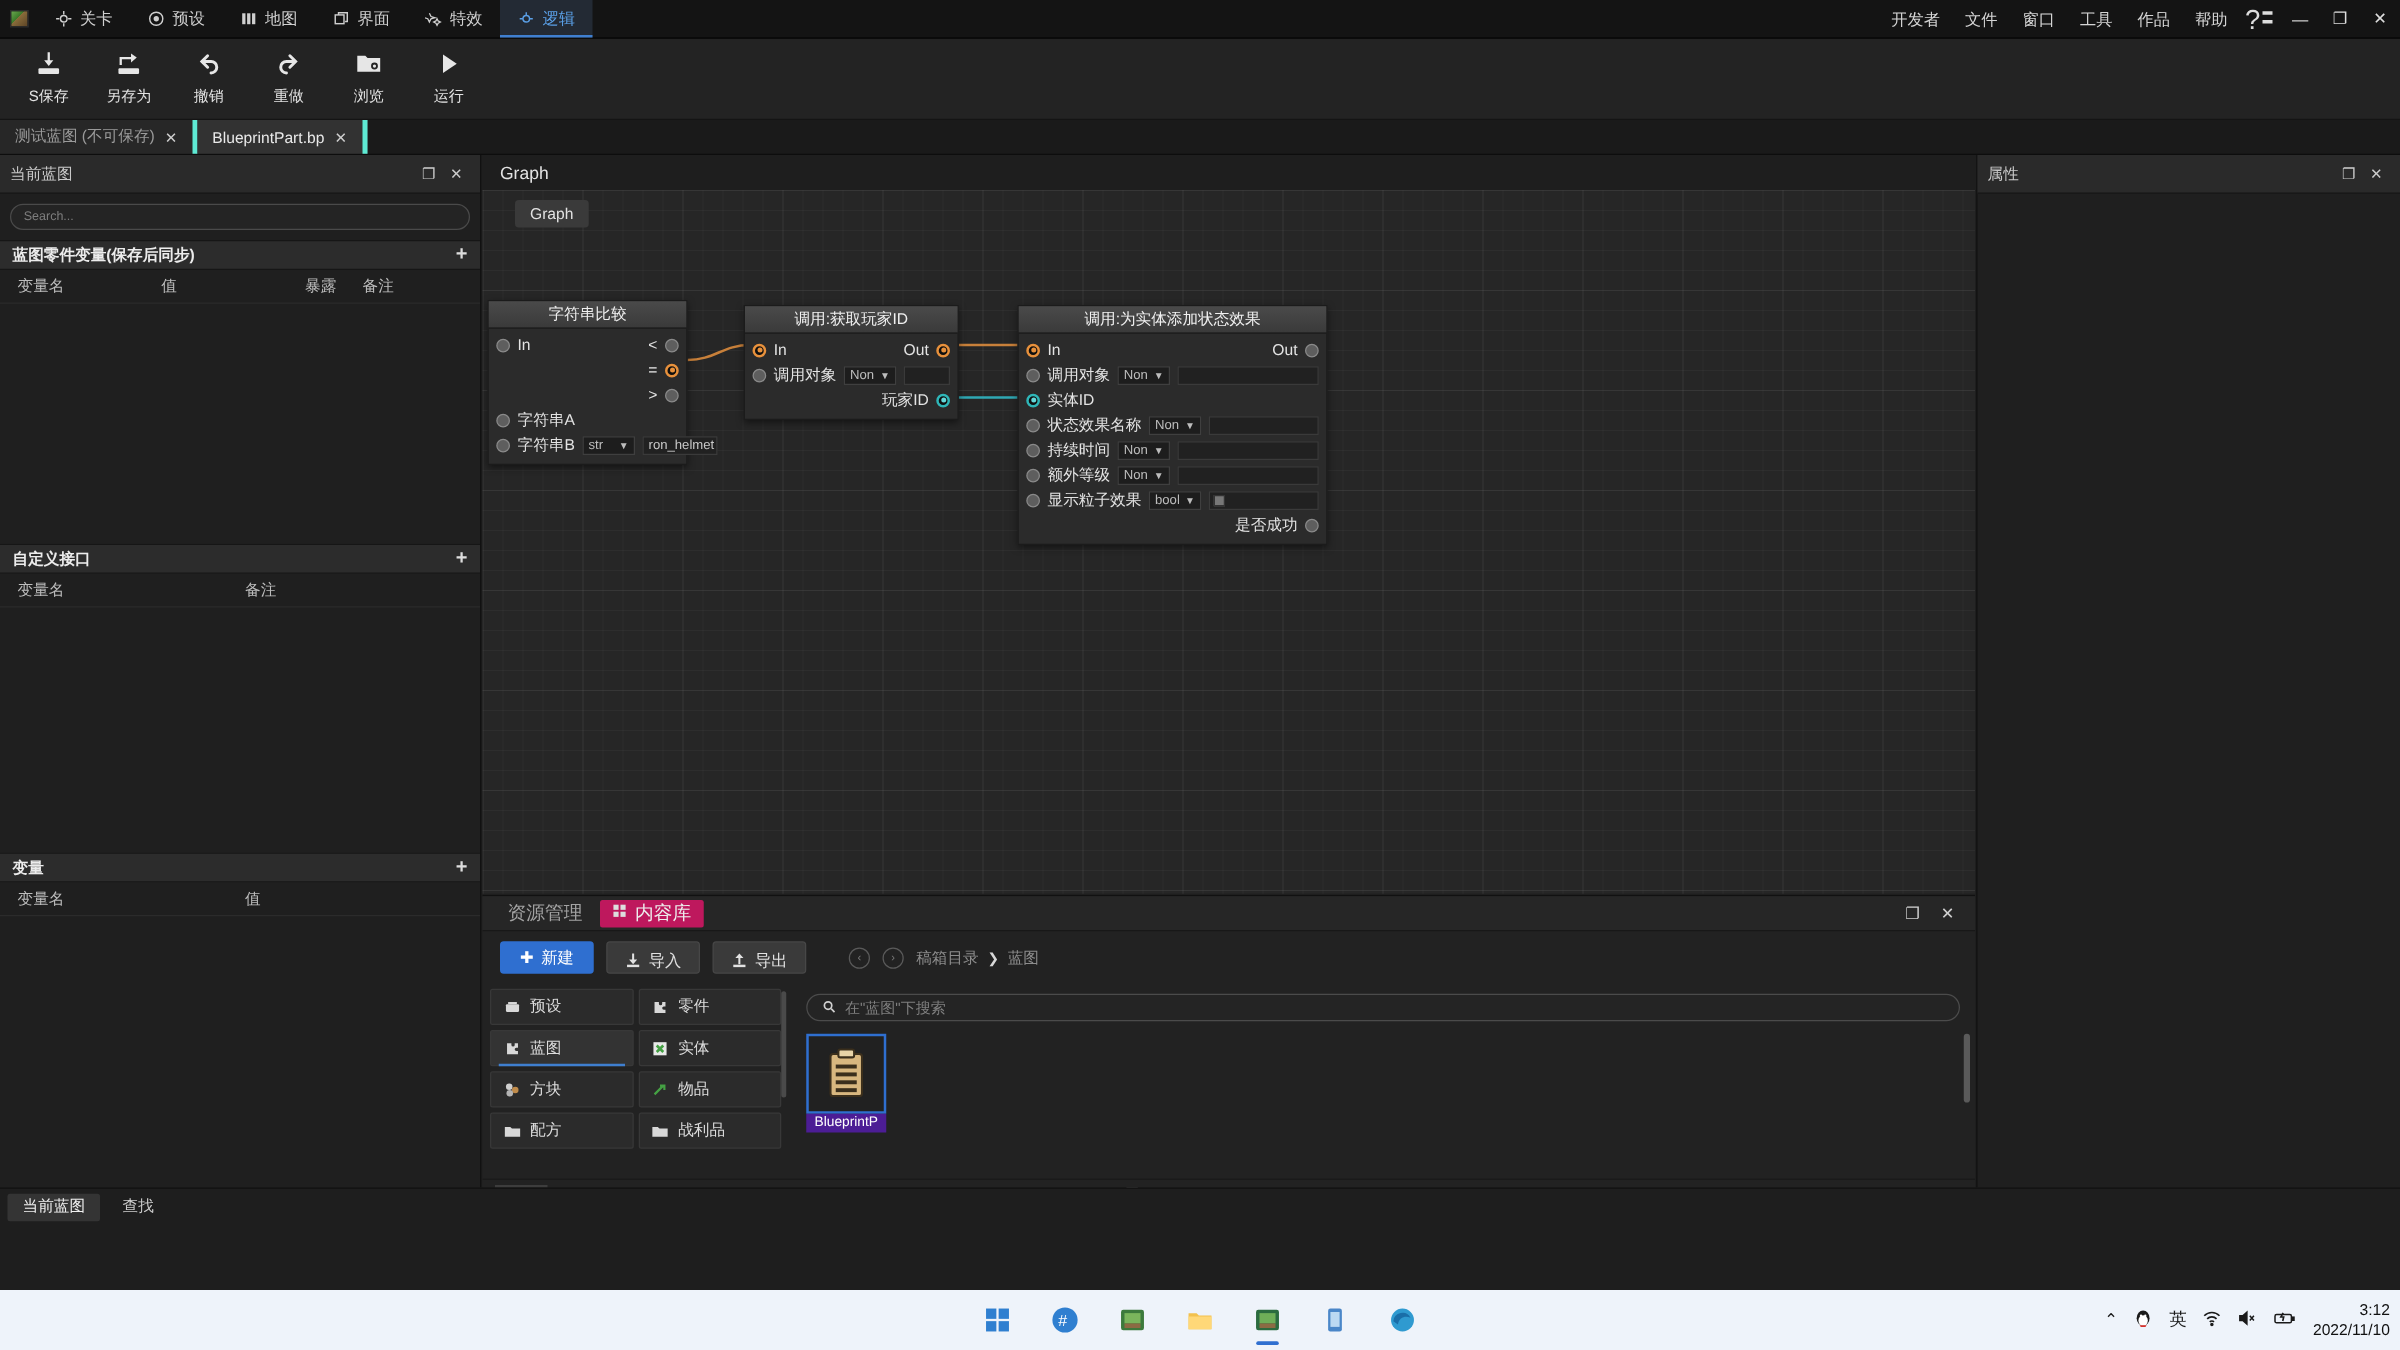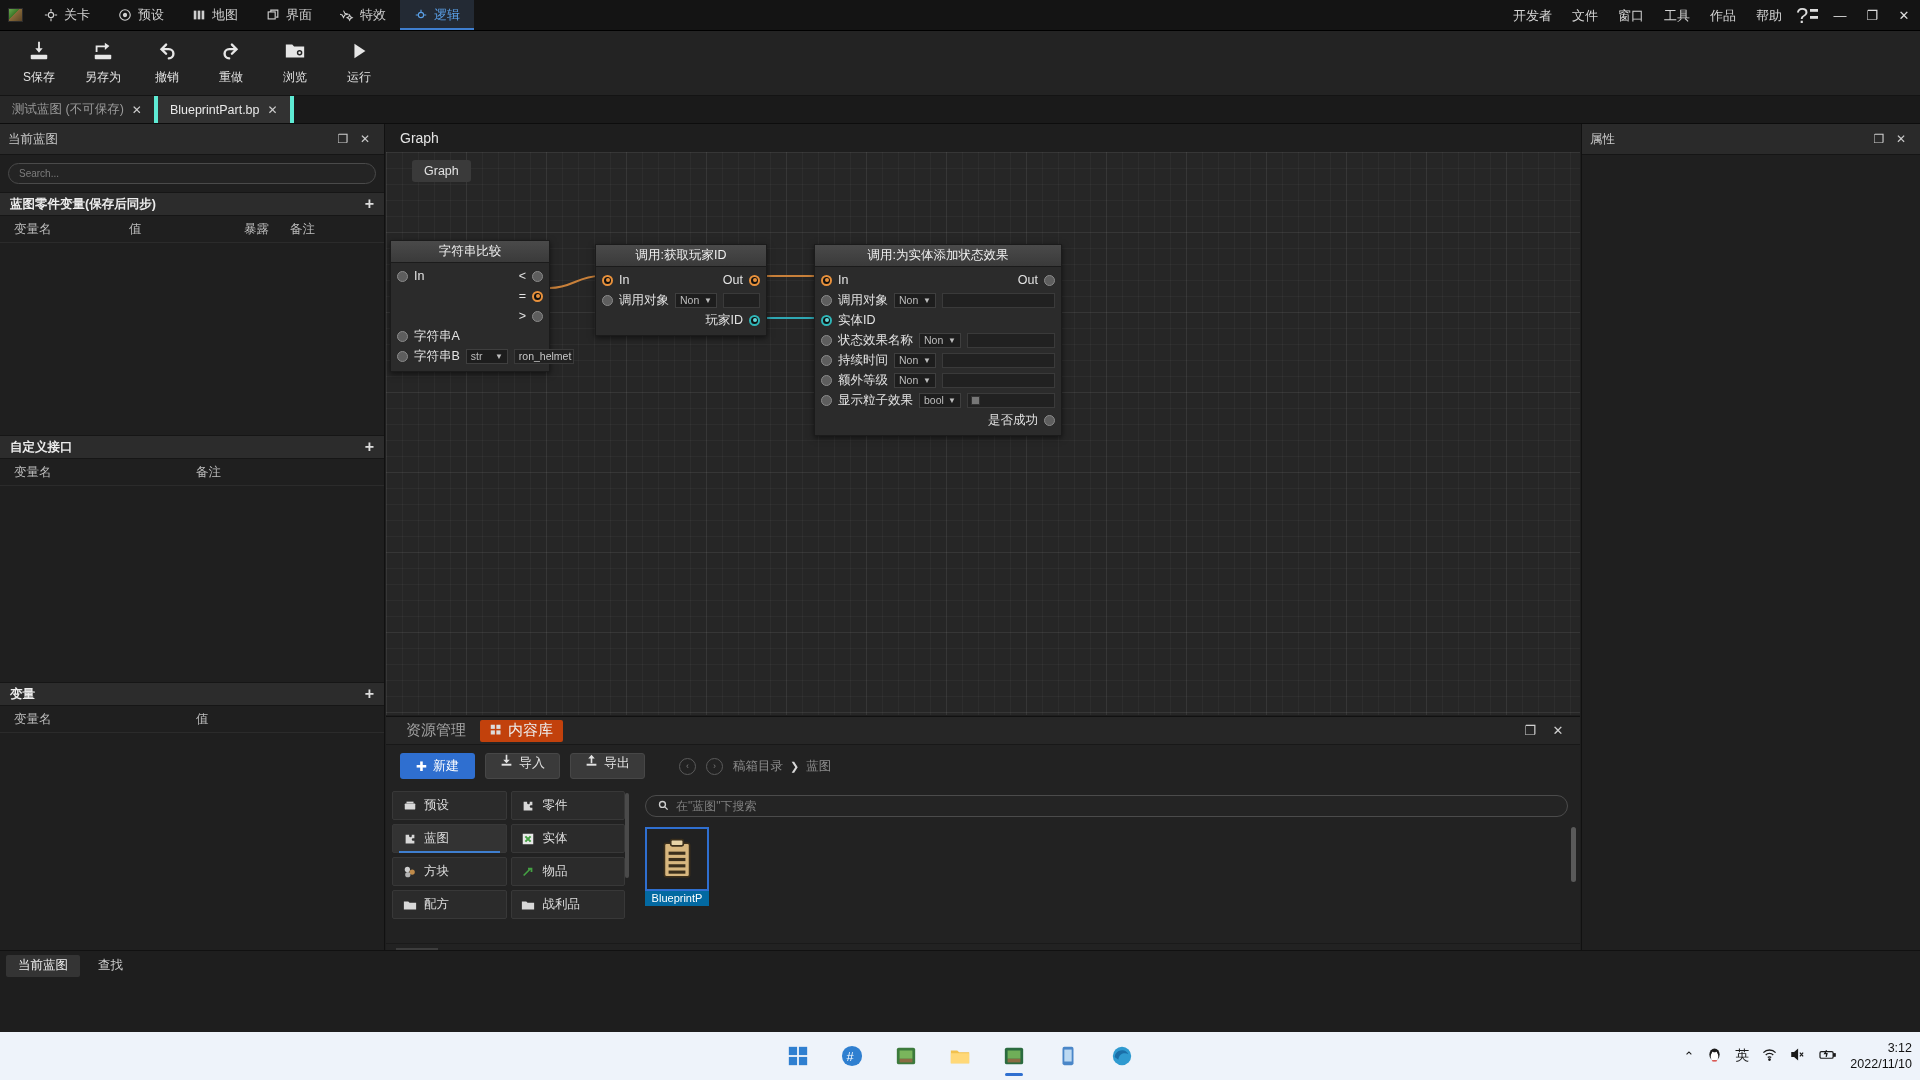--- a/index.html
+++ b/index.html
@@ -153,30 +153,30 @@
     background:#1f1f1f; border-left:1px solid #111;
   }
 
   
   .contentpanel {
     position:absolute; left:386px; top:716px; width:1194px; height:255px;
     background:#222; border-top:1px solid #111;
   }
   .cp-head { height:28px; background:#262626; display:flex; align-items:center; padding:0 10px; gap:4px; border-bottom:1px solid #181818;}
   .cp-tab { height:22px; display:flex; align-items:center; gap:6px; padding:0 10px; font-size:15px; color:#a3a3a3; border-radius:2px;}
-  .cp-tab.active { background:#c2410c; color:#ededed; }
+  .cp-tab.active { background:#be185d; color:#ededed; }
   .cp-head .ic { width:24px; text-align:center; color:#cfcfcf; font-size:13px; }
   .cp-toolbar { height:42px; display:flex; align-items:center; padding:0 14px; gap:10px; }
   .btn-primary {
     height:26px; background:#2f6fd0; color:#fff; border-radius:3px;
     display:flex; align-items:center; gap:6px; padding:0 16px; font-size:13px;
   }
   .btn-sec {
     height:26px; background:#3a3a3a; color:#e2e2e2; border-radius:3px;
-    display:flex; align-items:flex-start; gap:6px; padding:0 14px; font-size:13px; border:1px solid #474747;
+    display:flex; align-items:flex-end; gap:6px; padding:0 14px; font-size:13px; border:1px solid #474747;
   }
   .navcircle { width:17px; height:17px; border-radius:50%; border:1px solid #5a5a5a; display:flex; align-items:center; justify-content:center; color:#7a7a7a; font-size:9px; }
   .crumb { font-size:12.5px; color:#8d8d8d; display:flex; align-items:center; gap:7px; }
   .crumb .sep { color:#d8d8d8; font-weight:bold; font-size:11px; }
 
   .cp-body { position:absolute; left:0; top:70px; width:1194px; height:155px; display:flex; }
   .catcol { width:245px; padding:4px 6px 0 6px; position:relative; overflow:hidden; }
   .catgrid { display:grid; grid-template-columns:1fr 1fr; gap:4px; }
   .cat {
     height:29px; background:#2b2b2b; border:1px solid #383838; border-radius:2px;
@@ -194,21 +194,21 @@
     display:flex; align-items:center; gap:7px; padding:0 12px; margin-bottom:10px;
   }
   .filesearch input { flex:1; background:transparent; border:none; outline:none; color:#c9c9c9; font-size:12px; font-family:inherit; }
   .filesearch input::placeholder { color:#7f7f7f; }
   .tile { width:64px; }
   .tile-icon {
     width:64px; height:64px; background:#212121; border:2px solid #2f6fd0;
     display:flex; align-items:center; justify-content:center;
   }
   .tile-name {
-    background:#0369a1; color:#fff; font-size:11px; text-align:center;
+    background:#4c1d95; color:#fff; font-size:11px; text-align:center;
     height:15px; line-height:15px; overflow:hidden; white-space:nowrap;
   }
   .filescroll { position:absolute; right:4px; top:40px; width:5px; height:55px; background:#5a5a5a; border-radius:3px; }
 
   .cp-foot {
     position:absolute; left:0; bottom:0; width:1194px; height:28px;
     background:#222; display:flex; align-items:center; padding:0 10px; gap:0;
     border-top:1px solid #1a1a1a;
   }
   .seg { display:flex; }

